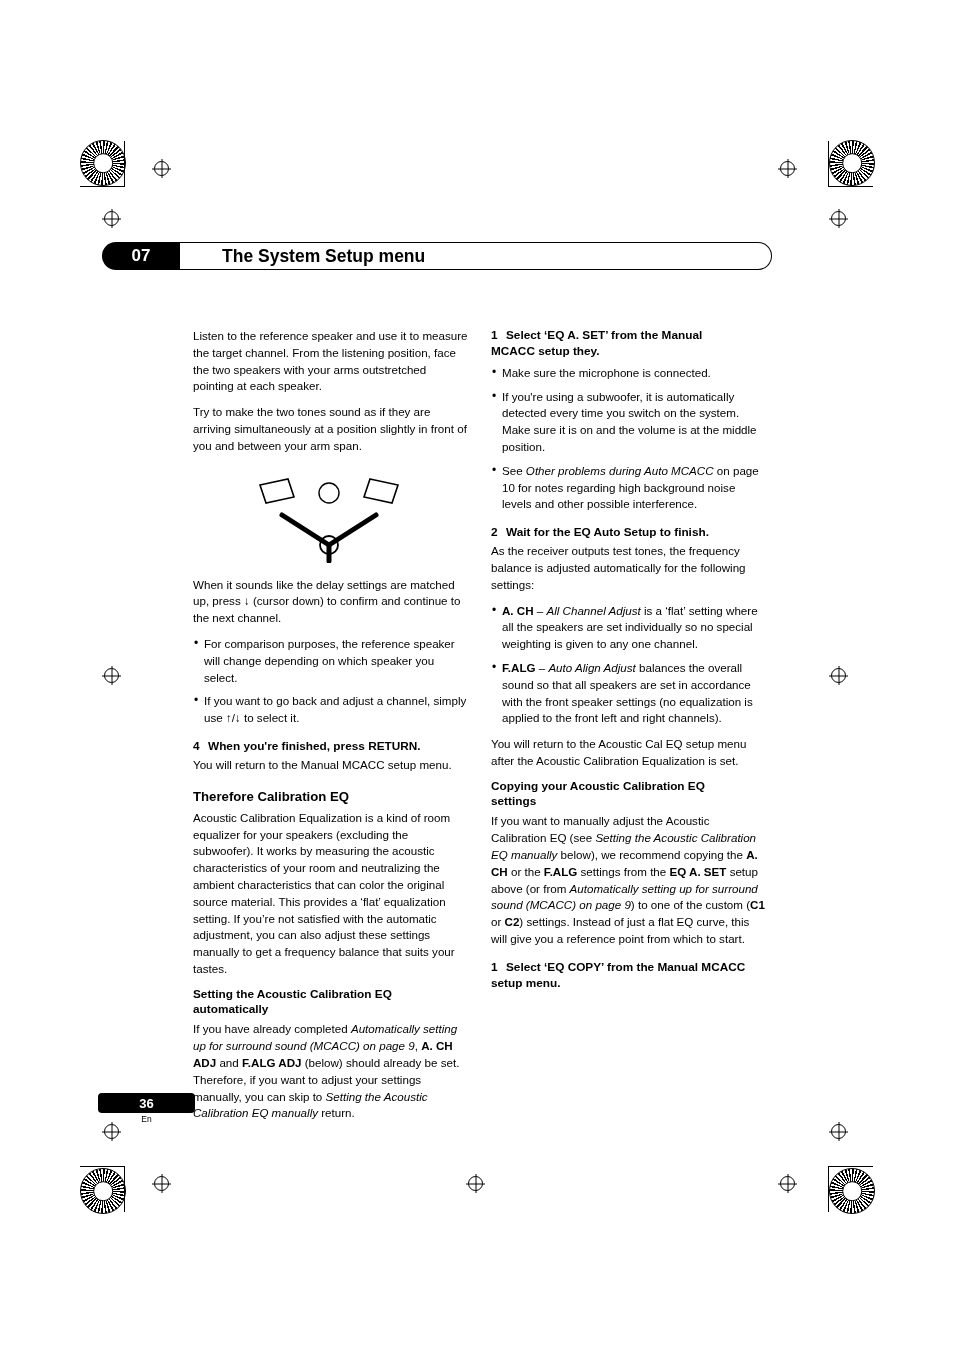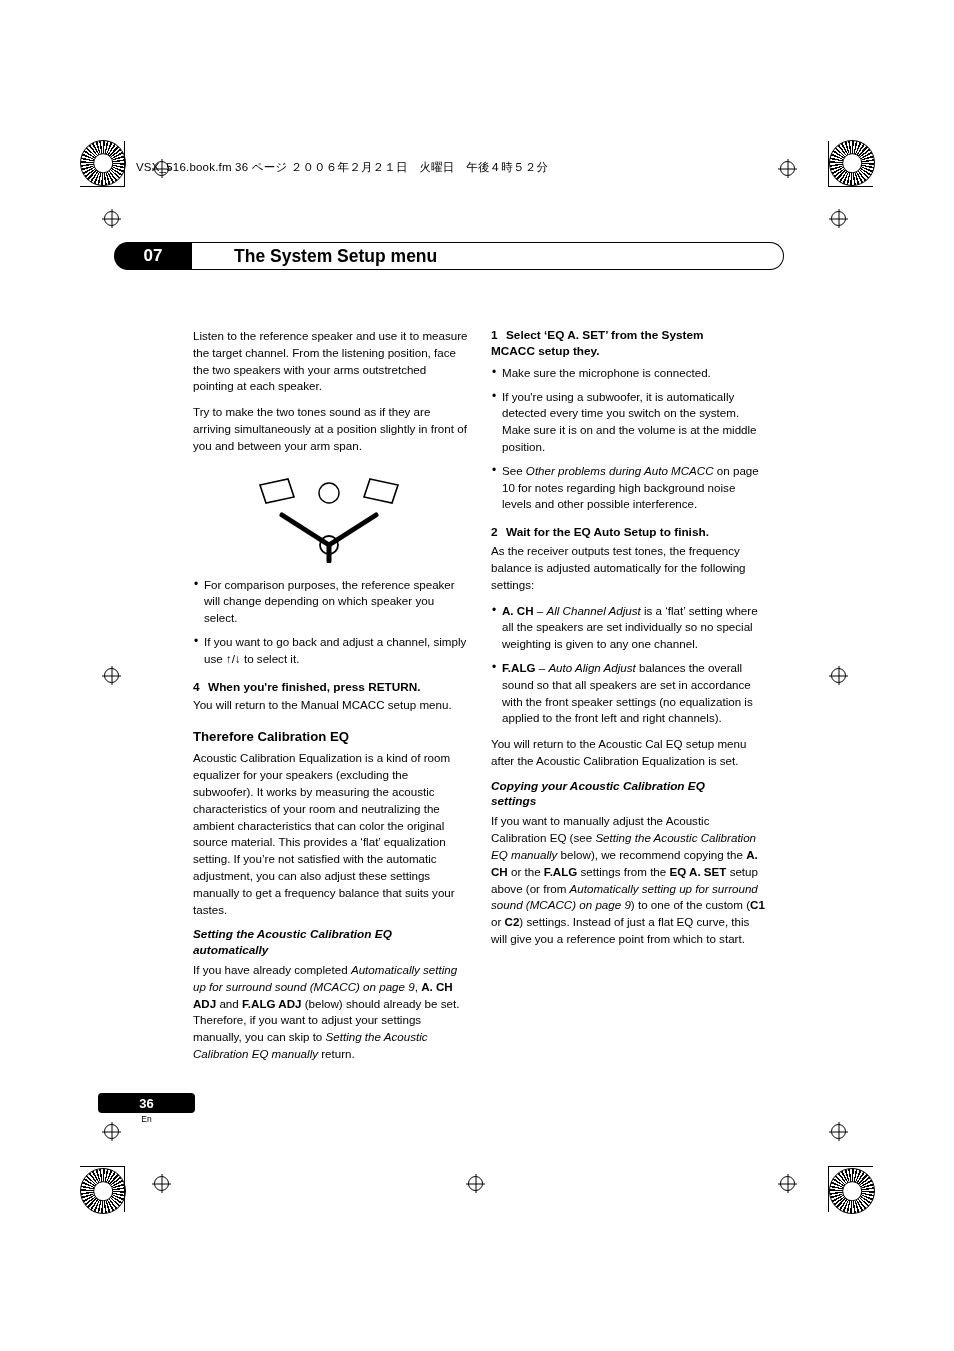--- a/index.html
+++ b/index.html
@@ -31,21 +31,21 @@
 
   
   .slug{
     position:absolute;left:136px;top:160px;
     font-size:11.5px;letter-spacing:0.2px;white-space:nowrap;
     font-family:"Liberation Sans", sans-serif;
   }
 
   
   .chapter-bar{
-    position:absolute;left:114px;top:242px;width:670px;height:24px;
+    position:absolute;left:102px;top:242px;width:670px;height:24px;
   }
   .chapter-num{
     position:absolute;left:0;top:0;width:78px;height:28px;background:#000;
     border-radius:14px 0 0 14px;color:#fff;font-weight:bold;font-size:17px;
     display:flex;align-items:center;justify-content:center;
   }
   .chapter-rule{
     position:absolute;left:78px;top:0;right:0;height:28px;
     border:1px solid #000;border-left:none;border-radius:0 14px 14px 0;
     box-sizing:border-box;
@@ -55,21 +55,21 @@
     font-size:17.5px;font-weight:bold;
   }
 
   
   .col{position:absolute;top:328px;width:277px;font-size:11.6px;line-height:1.45;}
   .col.left{left:193px;}
   .col.right{left:491px;}
 
   p{margin:0 0 9px 0;}
   h3{font-size:13.2px;font-weight:bold;margin:14px 0 5px 0;line-height:1.3;}
-  h4{font-size:11.8px;font-weight:bold;margin:3px 0 4px 0;line-height:1.3;font-style:italic;}
+  h4{font-size:11.8px;font-weight:bold;margin:3px 0 4px 0;line-height:1.3;}
   .step{font-size:11.8px;font-weight:bold;margin:12px 0 2px 0;line-height:1.35;}
   .step .n{display:inline-block;width:15px;}
   .bullets{margin:0 0 9px 0;padding:0;list-style:none;}
   .bullets li{position:relative;padding-left:11px;margin-bottom:7px;}
   .bullets li:before{content:"\2022";position:absolute;left:1px;top:-1px;font-size:12px;}
   i,em{font-style:italic;}
   b,strong{font-weight:bold;}
 
   .figure{margin:16px 0 14px 0;display:flex;justify-content:center;}
 
@@ -113,21 +113,20 @@
 
   <div class="crop-line" style="left:80px;top:186px;width:45px;height:1px;"></div>
   <div class="crop-line" style="left:124px;top:141px;width:1px;height:46px;"></div>
   <div class="crop-line" style="left:828px;top:186px;width:45px;height:1px;"></div>
   <div class="crop-line" style="left:828px;top:141px;width:1px;height:46px;"></div>
   <div class="crop-line" style="left:80px;top:1166px;width:45px;height:1px;"></div>
   <div class="crop-line" style="left:124px;top:1166px;width:1px;height:46px;"></div>
   <div class="crop-line" style="left:828px;top:1166px;width:45px;height:1px;"></div>
   <div class="crop-line" style="left:828px;top:1166px;width:1px;height:46px;"></div>
 
-  <div class="slug">VSX_516.book.fm  36 ページ  ２００６年２月２１日　火曜日　午後４時５２分</div>
 
   <div class="chapter-bar">
     <div class="chapter-rule"></div>
     <div class="chapter-num">07</div>
     <div class="chapter-title">The System Setup menu</div>
   </div>
 
   <div class="col left">
 
     <p>Listen to the reference speaker and use it to measure the target channel. From the listening position, face the two speakers with your arms outstretched pointing at each speaker.</p>
@@ -142,20 +141,23 @@
 
         <circle cx="81" cy="22" r="10" fill="#fff" stroke="#000" stroke-width="1.4"></circle>
 
         <circle cx="81" cy="74" r="9" fill="#fff" stroke="#000" stroke-width="1.8"></circle>
         <path d="M81 74 L34 44" stroke="#000" stroke-width="5" stroke-linecap="round" fill="none"></path>
         <path d="M81 74 L128 44" stroke="#000" stroke-width="5" stroke-linecap="round" fill="none"></path>
         <path d="M81 74 L81 90" stroke="#000" stroke-width="5" stroke-linecap="round" fill="none"></path>
       </svg>
     </div>
 
+    <p>
+      <span>When it sounds like the delay settings are matched up, press </span><span style="font-weight:bold;">↓</span><span> (cursor down) to confirm and continue to the next channel.</span>
+    </p>
 
     <ul class="bullets">
       <li>For comparison purposes, the reference speaker will change depending on which speaker you select.</li>
       <li>If you want to go back and adjust a channel, simply use ↑/↓ to select it.</li>
     </ul>
 
     <div class="step">
       <span class="n">4</span><span>When you're finished, press RETURN.</span>
     </div>
     <p>You will return to the Manual MCACC setup menu.</p>
@@ -168,21 +170,21 @@
       <span>automatically</span>
     </h4>
     <p>
       <span>If you have already completed </span><i>Automatically setting up for surround sound (MCACC) on page 9</i><span>, </span><b>A. CH ADJ</b><span> and </span><b>F.ALG ADJ</b><span> (below) should already be set. Therefore, if you want to adjust your settings manually, you can skip to </span><i>Setting the Acoustic Calibration EQ manually</i><span> return.</span>
     </p>
   </div>
 
   <div class="col right">
 
     <div class="step" style="margin-top:0;">
-      <span class="n">1</span><span>Select ‘EQ A. SET’ from the System</span><br>
+      <span class="n">1</span><span>Select ‘EQ A. SET’ from the Manual</span><br>
       <span>MCACC setup they.</span>
     </div>
 
     <ul class="bullets" style="margin-top:5px;">
       <li>Make sure the microphone is connected.</li>
       <li>If you're using a subwoofer, it is automatically detected every time you switch on the system. Make sure it is on and the volume is at the middle position.</li>
       <li>
         <span>See </span><i>Other problems during Auto MCACC</i><span> on page 10 for notes regarding high background noise levels and other possible interference.</span>
       </li>
     </ul>
@@ -205,19 +207,23 @@
 
     <h4>
       <span>Copying your Acoustic Calibration EQ</span><br>
       <span>settings</span>
     </h4>
 
     <p>
       <span>If you want to manually adjust the Acoustic Calibration EQ (see </span><i>Setting the Acoustic Calibration EQ manually</i><span> below), we recommend copying the </span><b>A. CH</b><span> or the </span><b>F.ALG</b><span> settings from the </span><b>EQ A. SET</b><span> setup above (or from </span><i>Automatically setting up for surround sound (MCACC) on page 9</i><span>) to one of the custom (</span><b>C1</b><span> or </span><b>C2</b><span>) settings. Instead of just a flat EQ curve, this will give you a reference point from which to start.</span>
     </p>
 
+    <div class="step">
+      <span class="n">1</span><span>Select ‘EQ COPY’ from the Manual MCACC</span><br>
+      <span>setup menu.</span>
+    </div>
   </div>
 
   <div class="pagenum-box"></div>
   <div class="pagenum">36</div>
   <div class="pagenum-en">En</div>
 
 </div>
 
 </body></html>

